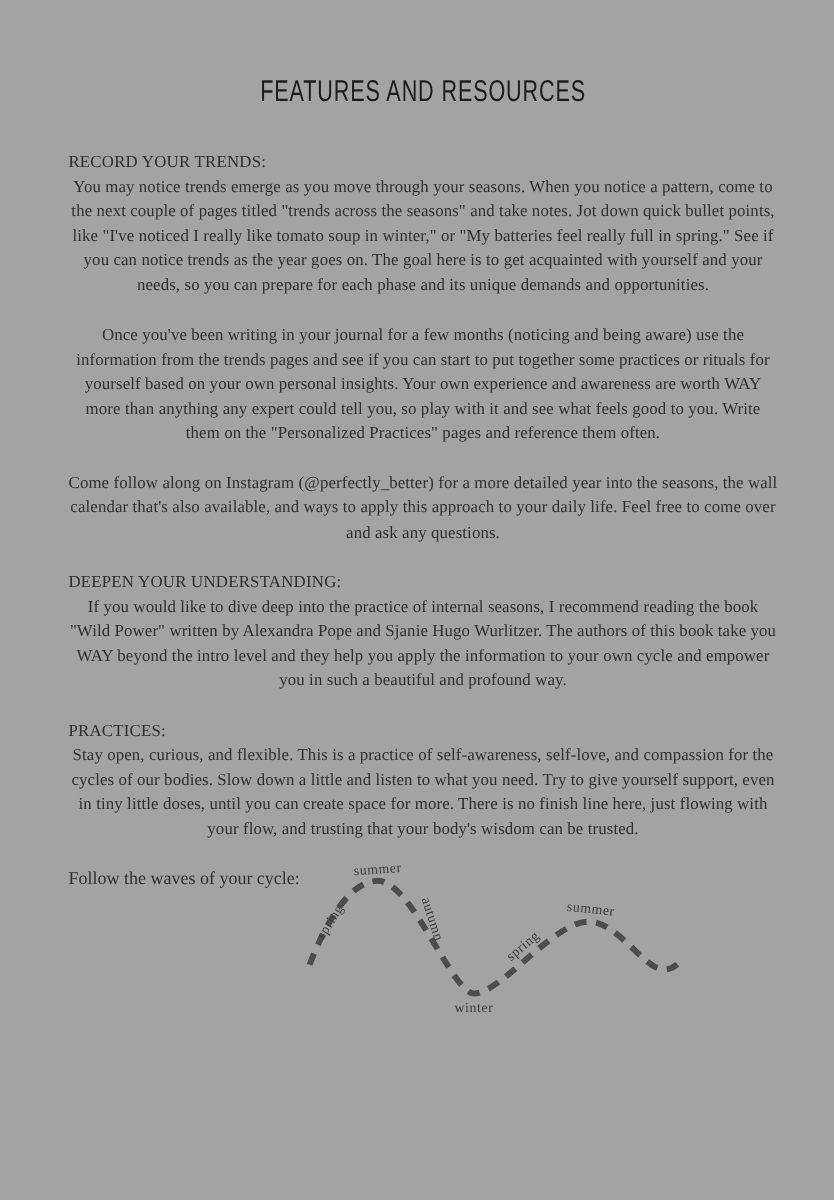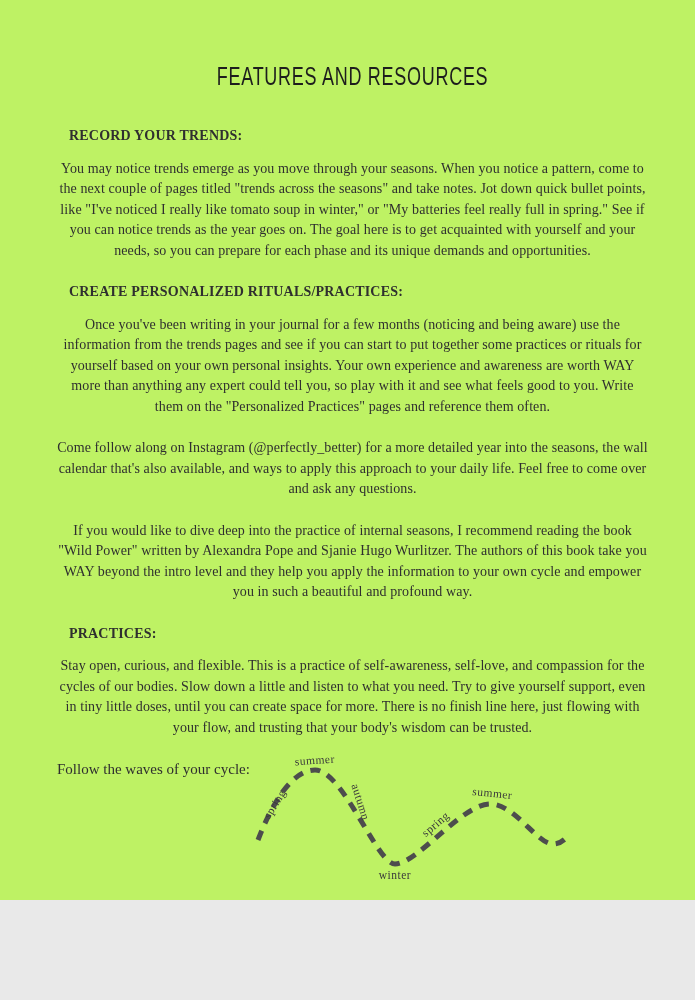--- a/index.html
+++ b/index.html
@@ -3,23 +3,23 @@
 <meta charset="utf-8">
 <style>
   html, body {
     margin: 0;
     padding: 0;
     background: #e9e9e9;
   }
   .page {
     position: relative;
     width: 695px;
-    height: 900px;
+    height: 1000px;
     margin: 0 auto;
-    background: #bef264;
+    background: #a3a3a3;
     box-sizing: border-box;
     padding: 62px 47px 0 57px;
     font-family: "Liberation Serif", "DejaVu Serif", serif;
     color: #2f2f2f;
     overflow: hidden;
   }
   .title-wrap {
     text-align: center;
     margin: 0 0 36px 0;
     height: 28px;
@@ -32,23 +32,23 @@
     font-size: 25px;
     line-height: 28px;
     letter-spacing: 1px;
     color: #1d1d1d;
     transform: scaleX(0.72);
     transform-origin: center;
     white-space: nowrap;
   }
   section.doc-section { margin: 0 0 21px 0; }
   h2.section-heading {
-    margin: 12px;
+    margin: 0;
     font-size: 14px;
-    font-weight: 700;
+    font-weight: 400;
     line-height: 20.5px;
     letter-spacing: 0.2px;
   }
   p.section-body {
     margin: 0;
     font-size: 14px;
     line-height: 20.5px;
     letter-spacing: 0.1px;
     text-align: center;
   }
@@ -88,29 +88,29 @@
   <div class="title-wrap">
     <h1 class="page-title">FEATURES AND RESOURCES</h1>
   </div>
 
   <section class="doc-section">
     <h2 class="section-heading">RECORD YOUR TRENDS:</h2>
     <p class="section-body">You may notice trends emerge as you move through your seasons. When you notice a pattern, come to the next couple of pages titled "trends across the seasons" and take notes. Jot down quick bullet points, like "I've noticed I really like tomato soup in winter," or "My batteries feel really full in spring." See if you can notice trends as the year goes on. The goal here is to get acquainted with yourself and your needs, so you can prepare for each phase and its unique demands and opportunities.</p>
   </section>
 
   <section class="doc-section">
-    <h2 class="section-heading">CREATE PERSONALIZED RITUALS/PRACTICES:</h2>
     <p class="section-body">Once you've been writing in your journal for a few months (noticing and being aware) use the information from the trends pages and see if you can start to put together some practices or rituals for yourself based on your own personal insights. Your own experience and awareness are worth WAY more than anything any expert could tell you, so play with it and see what feels good to you. Write them on the "Personalized Practices" pages and reference them often.</p>
   </section>
 
   <section class="doc-section">
     <p class="section-body">Come follow along on Instagram (@perfectly_better) for a more detailed year into the seasons, the wall calendar that's also available, and ways to apply this approach to your daily life. Feel free to come over and ask any questions.</p>
   </section>
 
   <section class="doc-section">
+    <h2 class="section-heading">DEEPEN YOUR UNDERSTANDING:</h2>
     <p class="section-body">If you would like to dive deep into the practice of internal seasons, I recommend reading the book "Wild Power" written by Alexandra Pope and Sjanie Hugo Wurlitzer. The authors of this book take you WAY beyond the intro level and they help you apply the information to your own cycle and empower you in such a beautiful and profound way.</p>
   </section>
 
   <section class="doc-section">
     <h2 class="section-heading">PRACTICES:</h2>
     <p class="section-body">Stay open, curious, and flexible. This is a practice of self-awareness, self-love, and compassion for the cycles of our bodies. Slow down a little and listen to what you need. Try to give yourself support, even in tiny little doses, until you can create space for more. There is no finish line here, just flowing with your flow, and trusting that your body's wisdom can be trusted.</p>
   </section>
 
   <div class="wave-block">
     <p class="wave-caption">Follow the waves of your cycle:</p>

